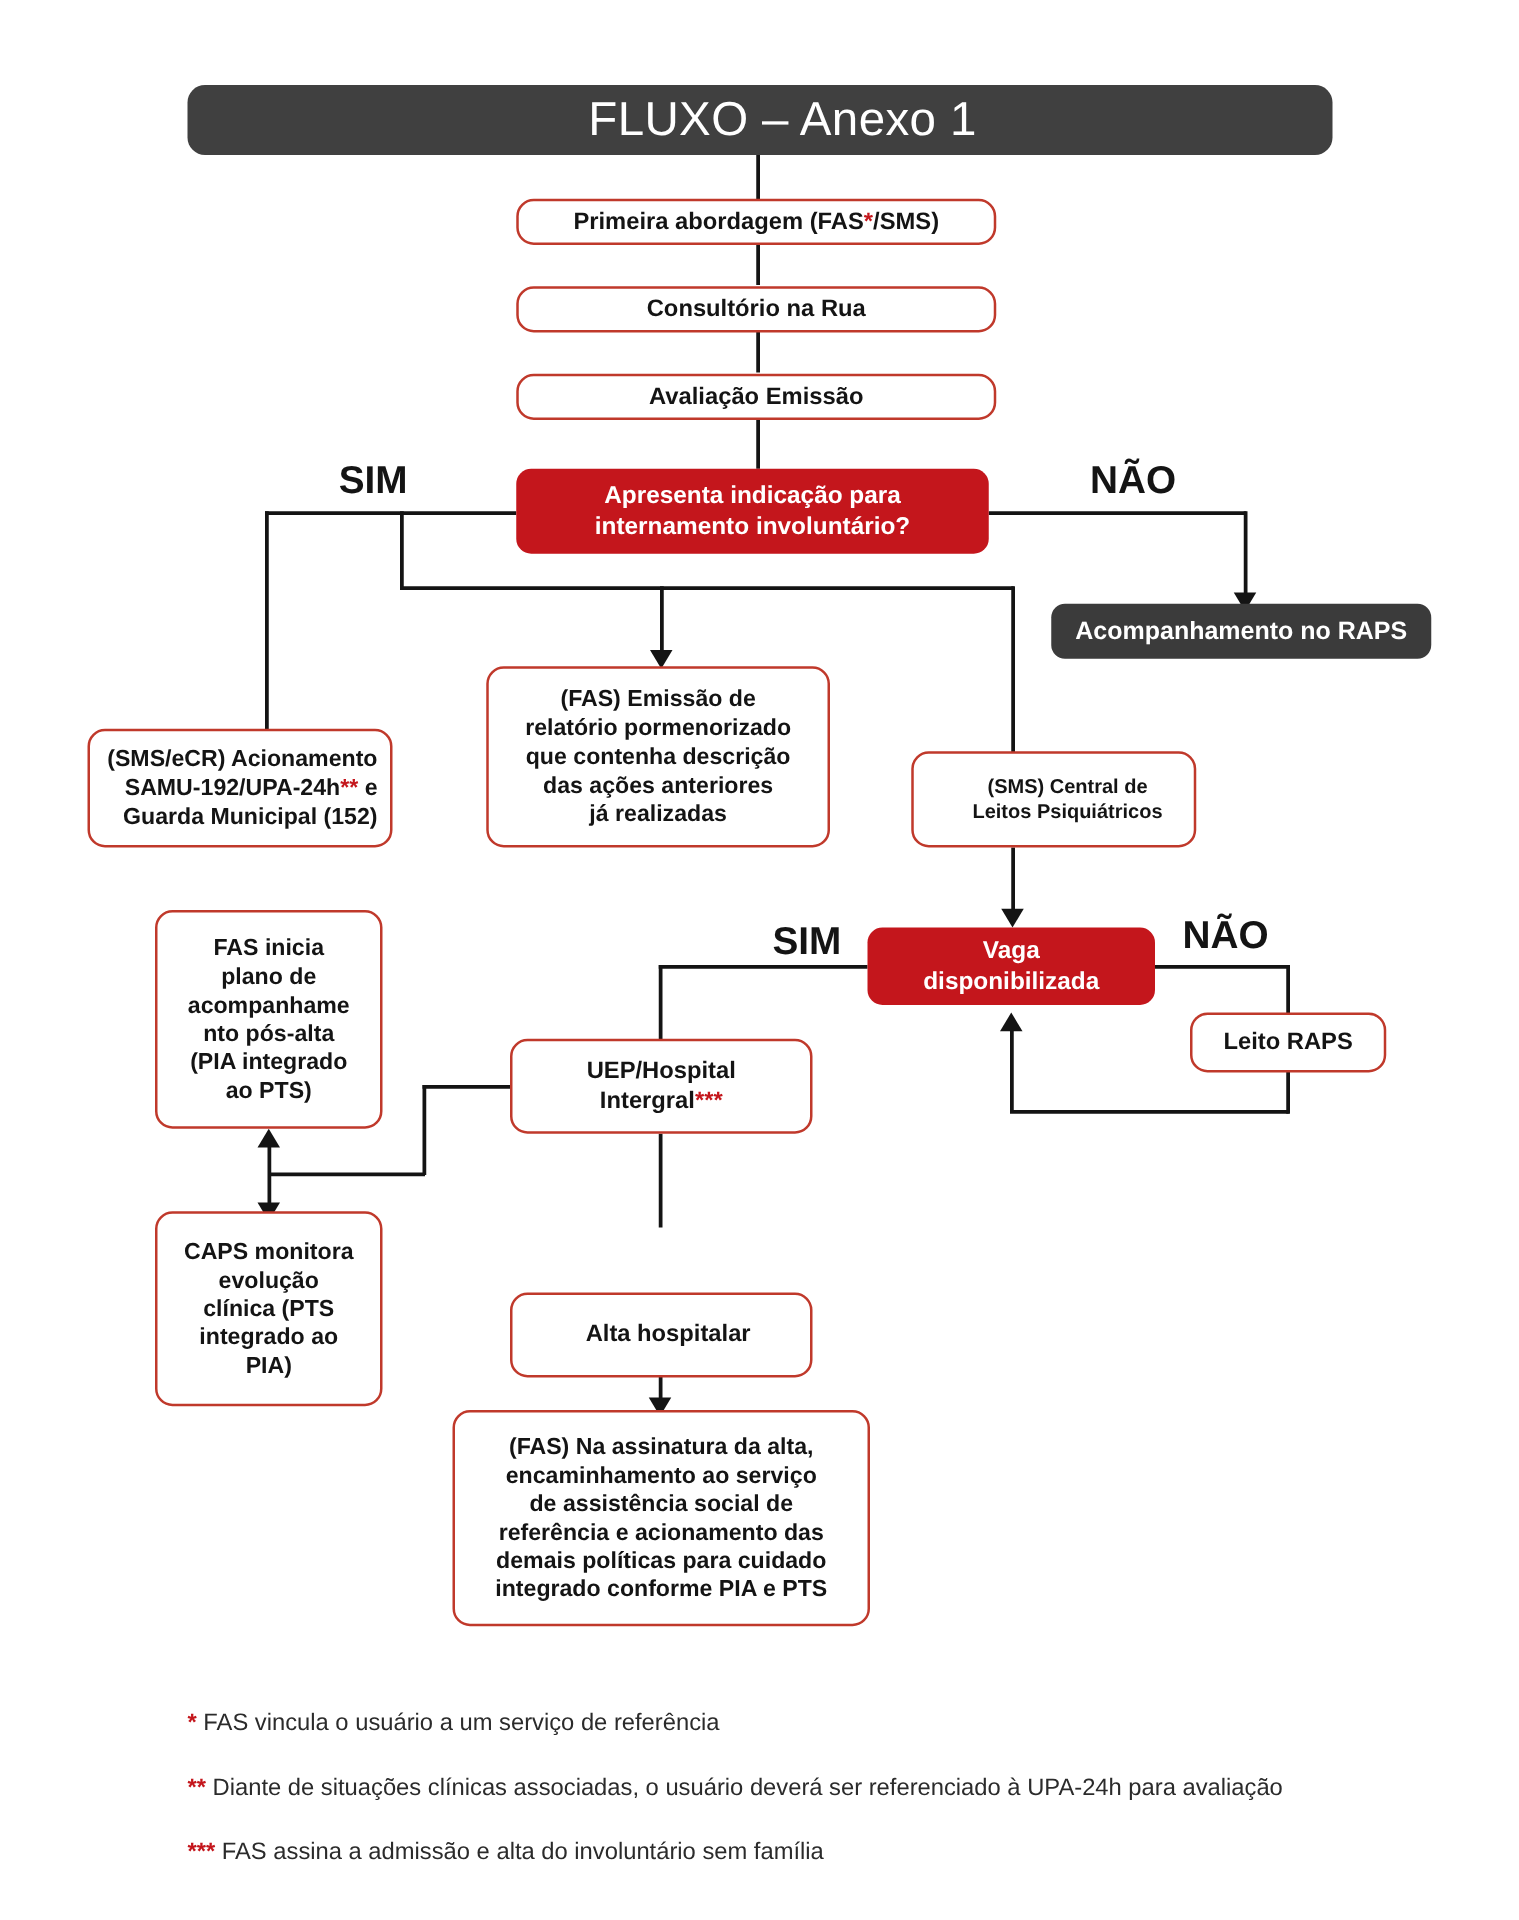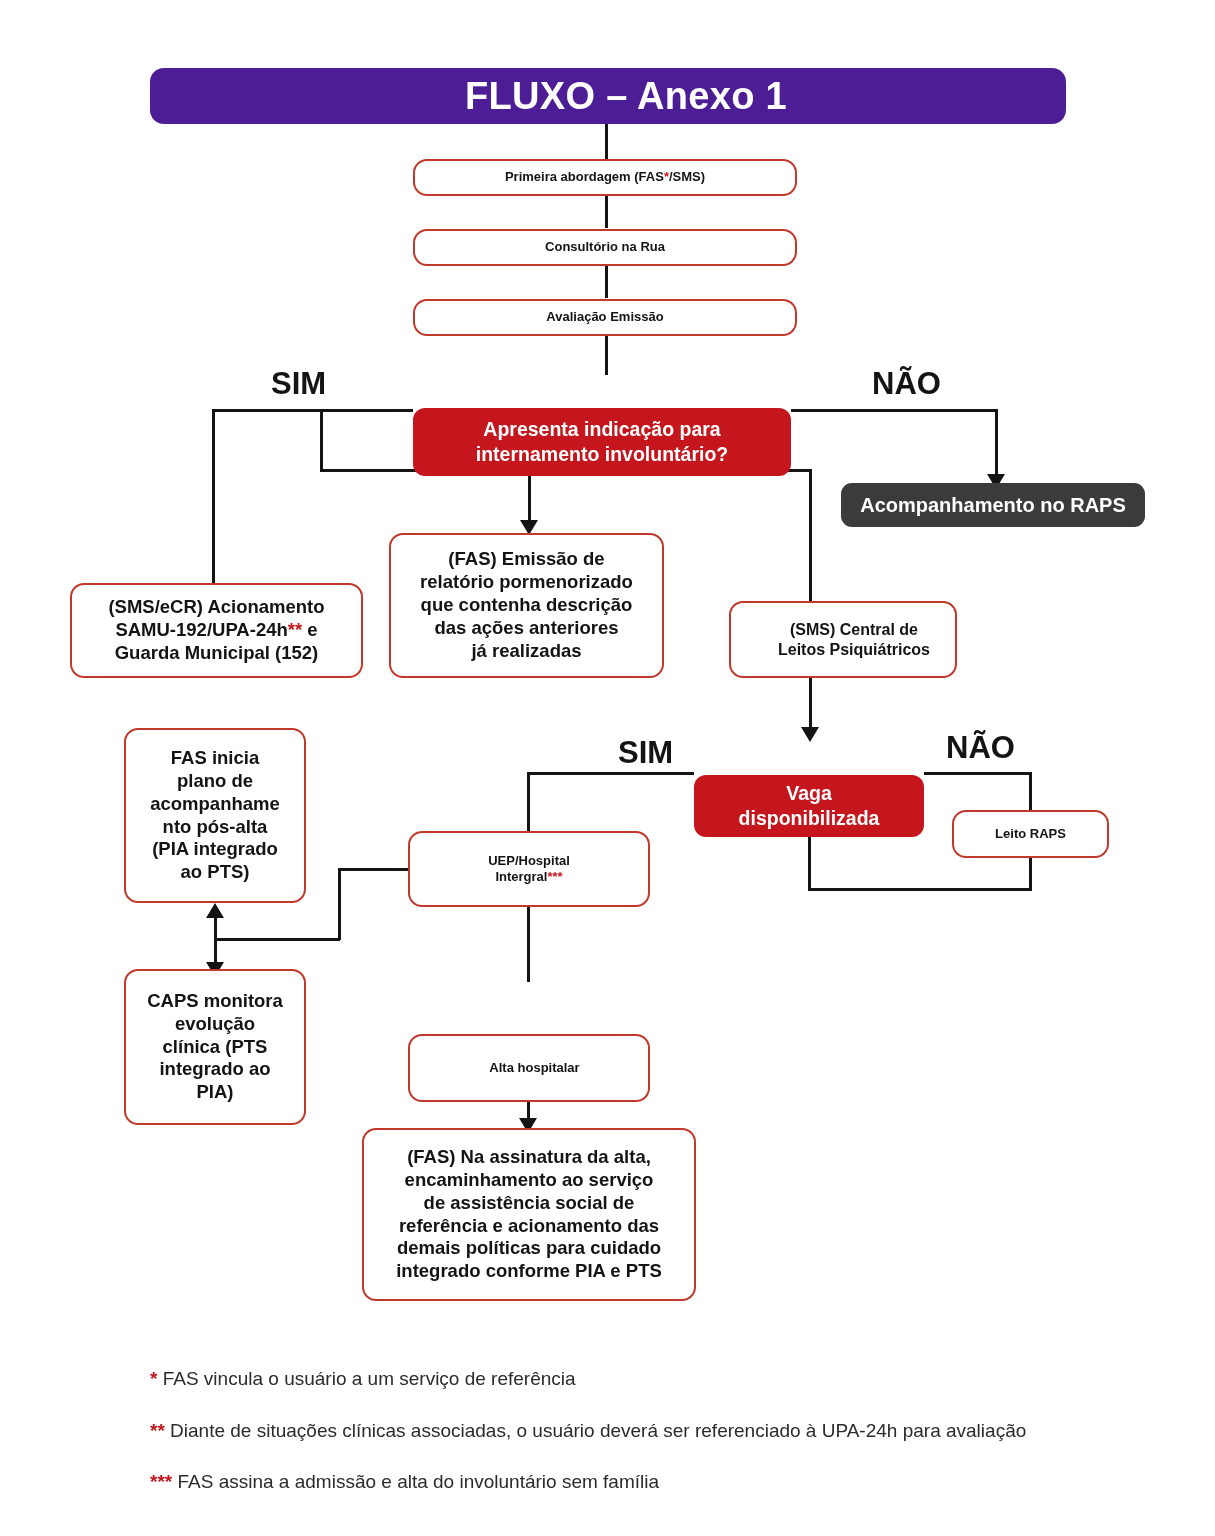--- a/index.html
+++ b/index.html
@@ -36,56 +36,55 @@
     white-space: pre-line;
   }
 
   
   .box-red {
     background: #ffffff;
     border: 2.5px solid #C0392B;
     border-radius: 14px;
     color: #141414;
     font-weight: bold;
-    font-size: 13px;
+    font-size: 19px;
     line-height: 1.24;
     padding: 6px 10px;
   }
 
   
   .box-solid-red {
     background: #C4161C;
     border: none;
     border-radius: 12px;
     color: #ffffff;
     font-weight: bold;
     font-size: 19.5px;
     line-height: 1.28;
     padding: 6px 10px;
-    margin-top: 33px;
   }
 
   
   .box-dark {
     background: #3B3B3B;
     border: none;
     border-radius: 12px;
     color: #ffffff;
     font-weight: bold;
     font-size: 20px;
     line-height: 1.25;
     padding: 6px 12px;
   }
 
   
   .banner {
-    background: #4c1d95;
+    background: #404040;
     border-radius: 14px;
     color: #ffffff;
-    font-weight: bold;
+    font-weight: normal;
     font-size: 38px;
     letter-spacing: 0.3px;
     padding-left: 36px;
   }
 
   
   .ast { color: #C4161C; }
 
   
   .branch-label {
@@ -186,21 +185,21 @@
   <div class="line v" style="left:212px; top:409px; height:175px;"></div>
 
   <div class="line v" style="left:320px; top:409px; height:62px;"></div>
   <div class="line h" style="left:320px; top:469px; width:491px;"></div>
 
   <div class="line v" style="left:528px; top:469px; height:54px;"></div>
   <div class="arrow down" style="left:520px; top:520px;"></div>
 
   <div class="line v" style="left:809px; top:469px; height:142px;"></div>
 
-  <div class="node box-red" style="left:70px; top:583px; width:293px; height:95px; font-size:18.5px;">
+  <div class="node box-red" style="left:70px; top:583px; width:244px; height:95px; font-size:18.5px;text-align:right;">
     <span class="node-label">(SMS/eCR) Acionamento
 SAMU-192/UPA-24h<span class="ast">**</span> e
 Guarda Municipal (152)</span>
   </div>
 
   <div class="node box-red" style="left:389px; top:533px; width:275px; height:145px; font-size:18.5px;">
     <span class="node-label">(FAS) Emissão de
 relatório pormenorizado
 que contenha descrição
 das ações anteriores

